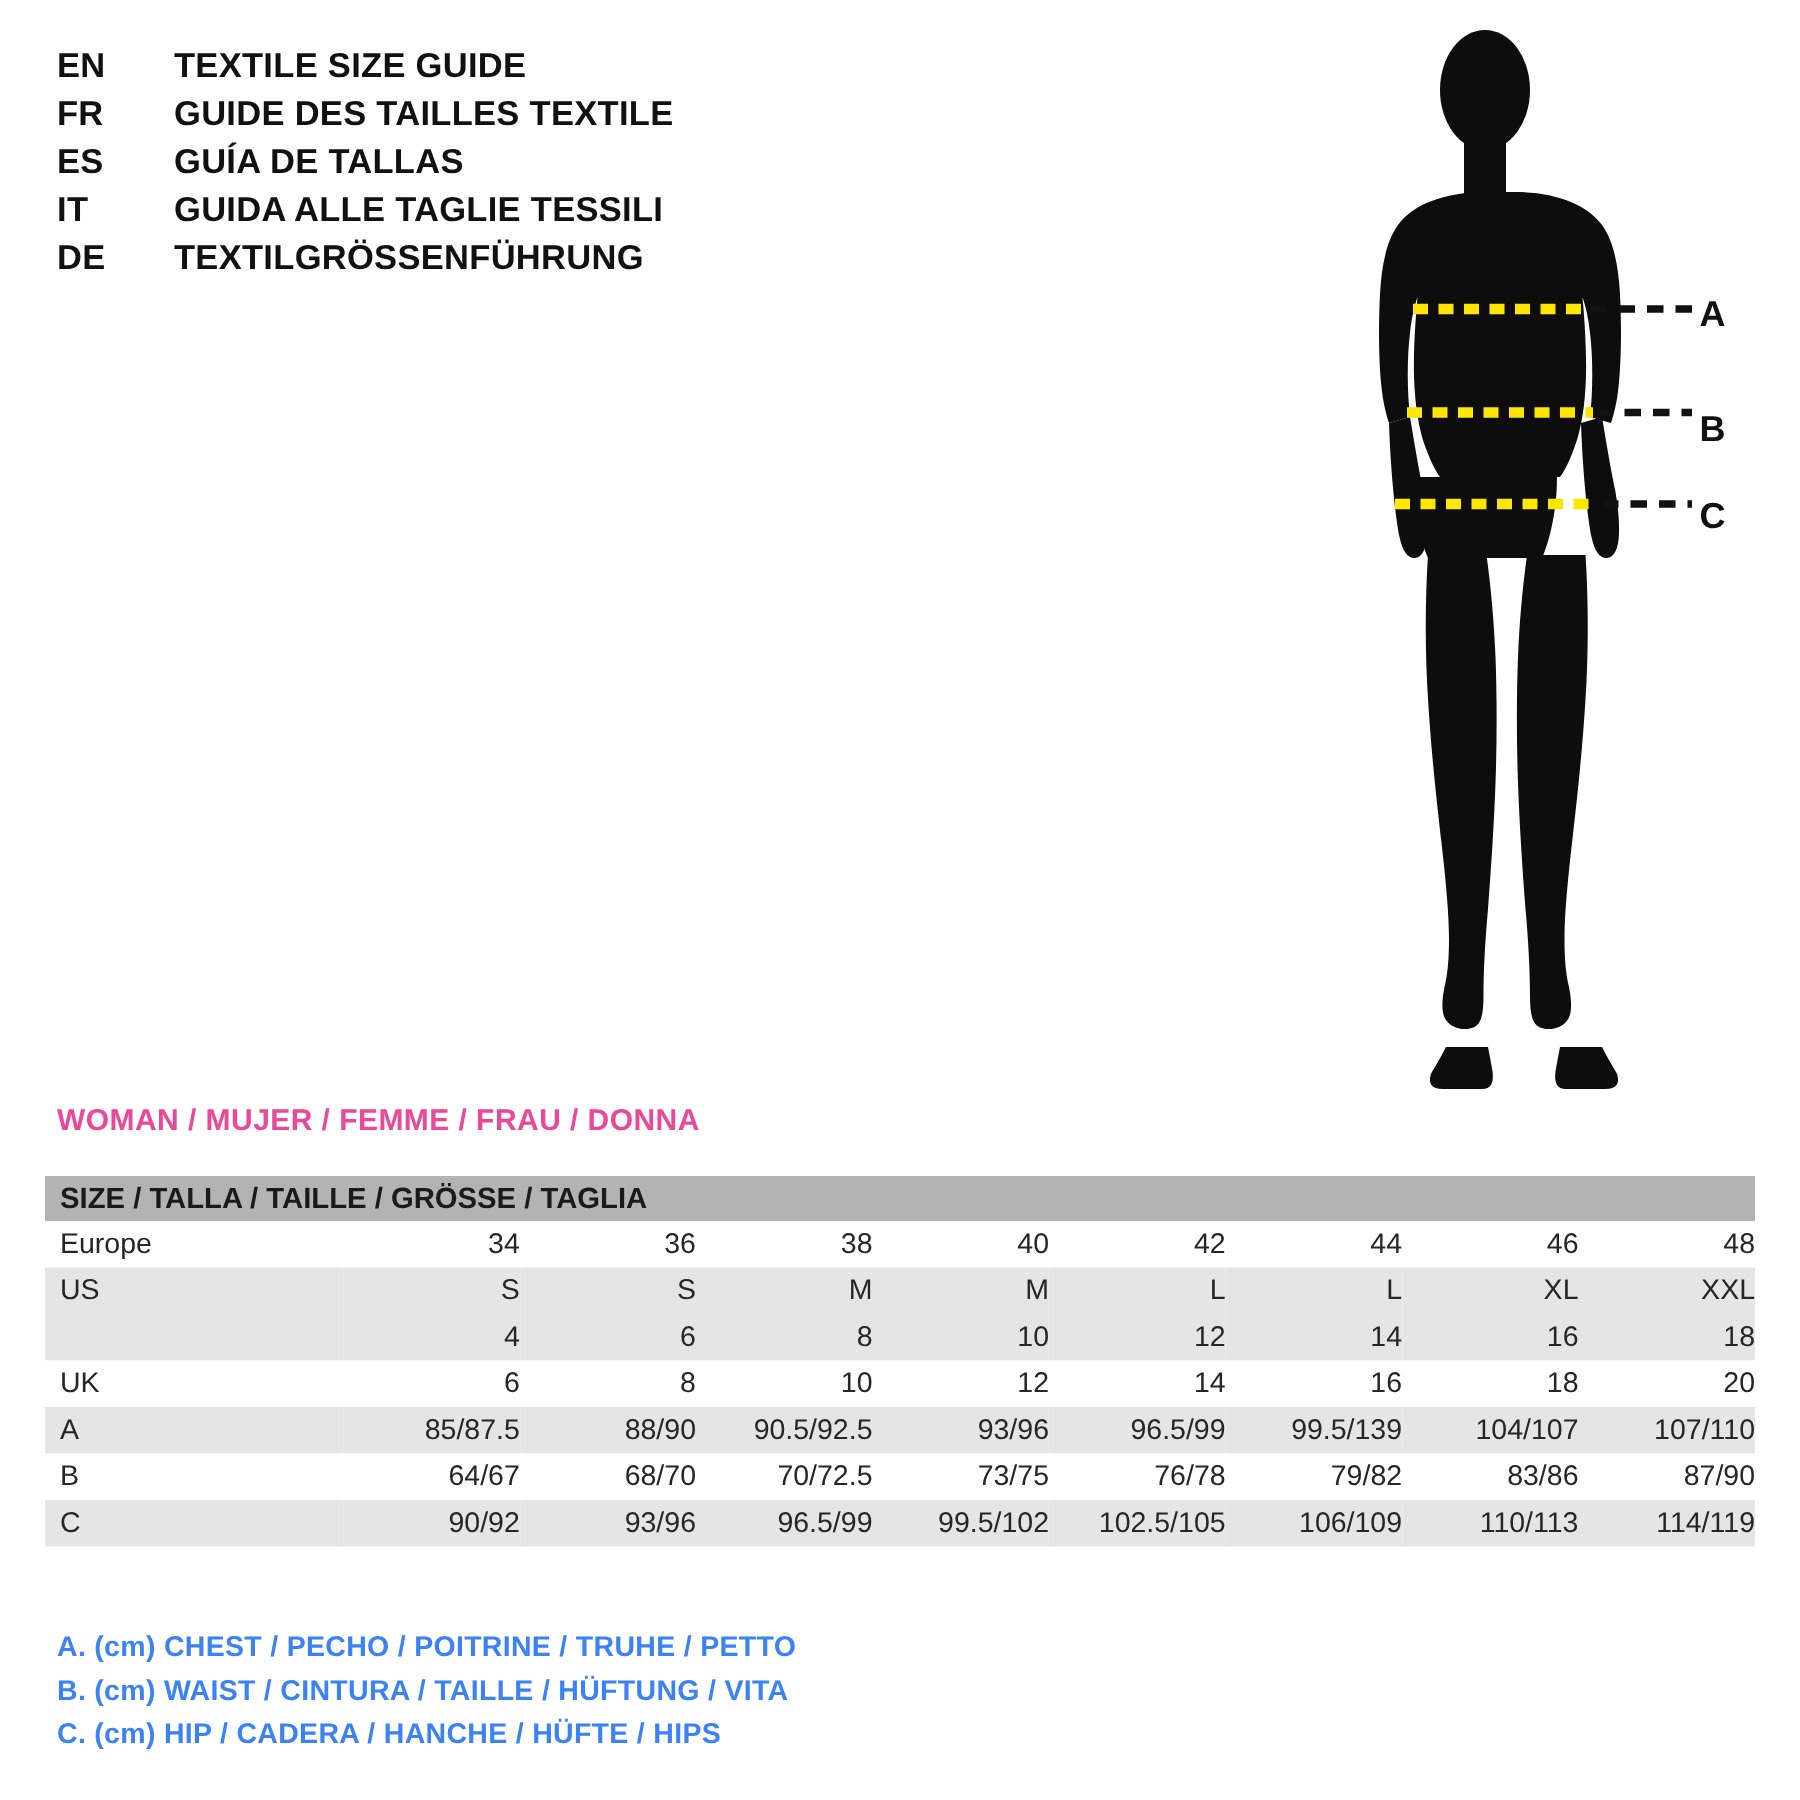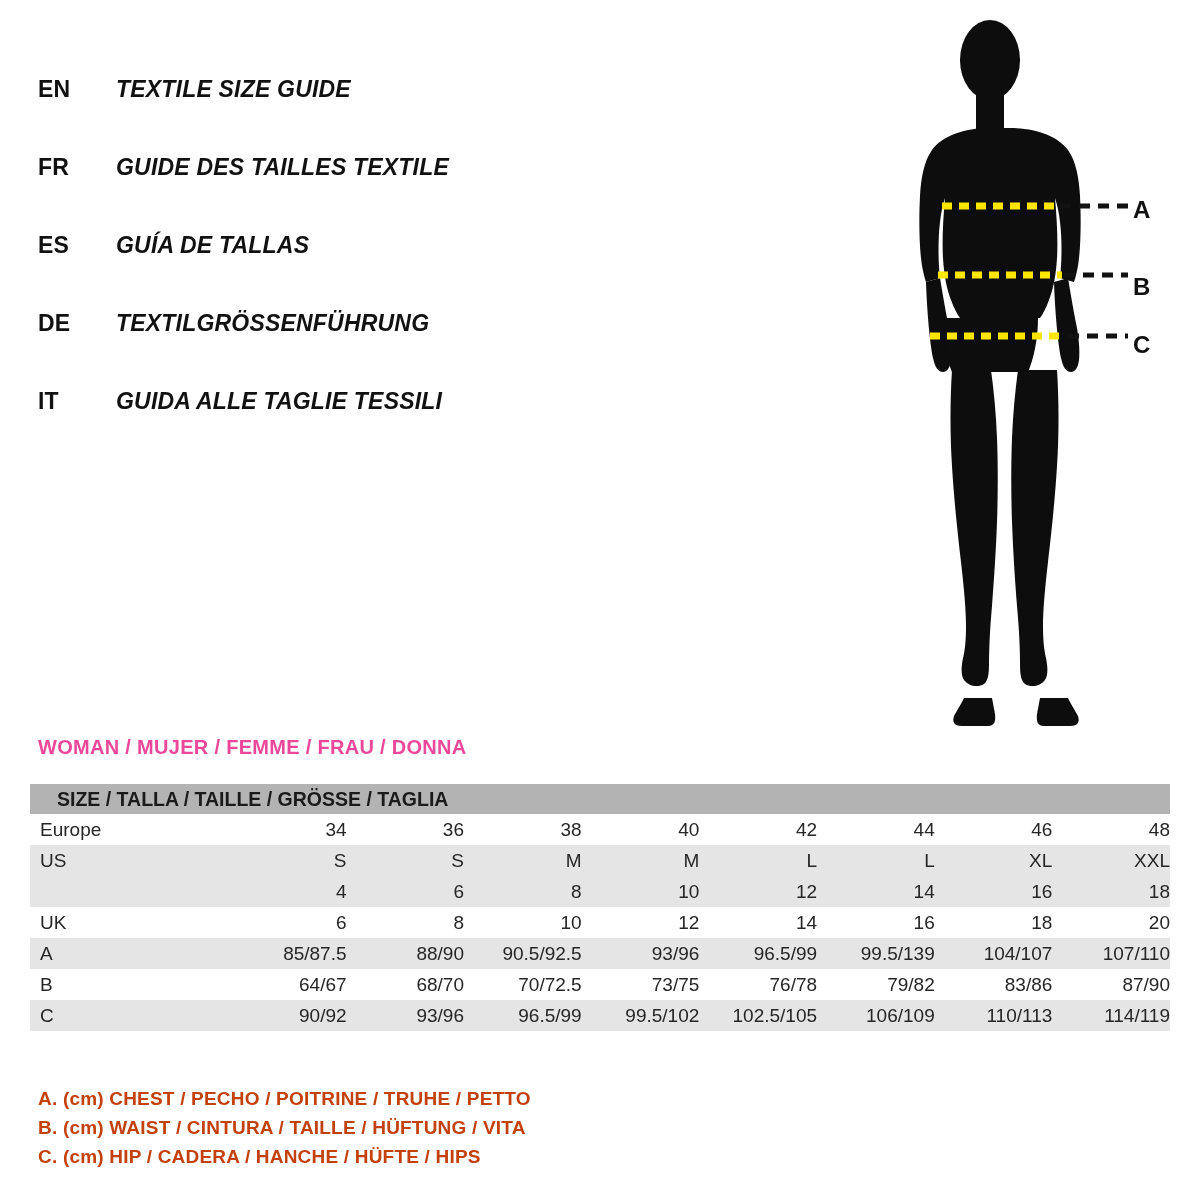--- a/index.html
+++ b/index.html
@@ -24,29 +24,27 @@
     width: 520px;
   }
   .lang-row {
     display: flex;
     align-items: baseline;
     height: 32px;
     font-size: 23px;
     font-weight: bold;
     letter-spacing: 0.2px;
     color: #111111;
-    margin-top: 46px;
   }
   .lang-code {
     width: 78px;
     flex: 0 0 78px;
   }
   .lang-text {
     flex: 1 1 auto;
-    font-style: italic;
   }
 
   
   .figure-wrap {
     position: absolute;
     top: 18px;
     left: 880px;
     width: 300px;
     height: 720px;
   }
@@ -96,21 +94,21 @@
     height: 31px;
     font-weight: normal;
     color: #262626;
   }
   .size-table tr.head-row td {
     background: #b3b3b3;
     font-weight: bold;
     font-size: 19.5px;
     color: #1a1a1a;
     text-align: left;
-    padding-left: 27px;
+    padding-left: 10px;
     height: 30px;
   }
   .size-table tr.shade td {
     background: #e5e5e5;
   }
   .size-table tr.plain td {
     background: #ffffff;
   }
   .size-table td.label {
     text-align: left;
@@ -125,21 +123,21 @@
   
   .footnotes {
     position: absolute;
     top: 1088px;
     left: 38px;
     width: 800px;
   }
   .footnote {
     font-size: 19px;
     font-weight: bold;
-    color: #c2410c;
+    color: #3b82f6;
     height: 29px;
     letter-spacing: 0.2px;
   }
 </style>
 </head>
 <body>
 
 <div class="lang-block">
   <div class="lang-row">
     <span class="lang-code">EN</span>
@@ -147,26 +145,26 @@
   </div>
   <div class="lang-row">
     <span class="lang-code">FR</span>
     <span class="lang-text">GUIDE DES TAILLES TEXTILE</span>
   </div>
   <div class="lang-row">
     <span class="lang-code">ES</span>
     <span class="lang-text">GUÍA DE TALLAS</span>
   </div>
   <div class="lang-row">
+    <span class="lang-code">IT</span>
+    <span class="lang-text">GUIDA ALLE TAGLIE TESSILI</span>
+  </div>
+  <div class="lang-row">
     <span class="lang-code">DE</span>
     <span class="lang-text">TEXTILGRÖSSENFÜHRUNG</span>
-  </div>
-  <div class="lang-row">
-    <span class="lang-code">IT</span>
-    <span class="lang-text">GUIDA ALLE TAGLIE TESSILI</span>
   </div>
 </div>
 
 <div class="figure-wrap">
   <svg class="figure-svg" width="300" height="720" viewBox="0 0 300 720" xmlns="http://www.w3.org/2000/svg">
     <g fill="#0d0d0d">
 
       <ellipse cx="110" cy="42" rx="30" ry="40"></ellipse>
 
       <path d="M96 72 h28 v42 h-28 z"></path>

